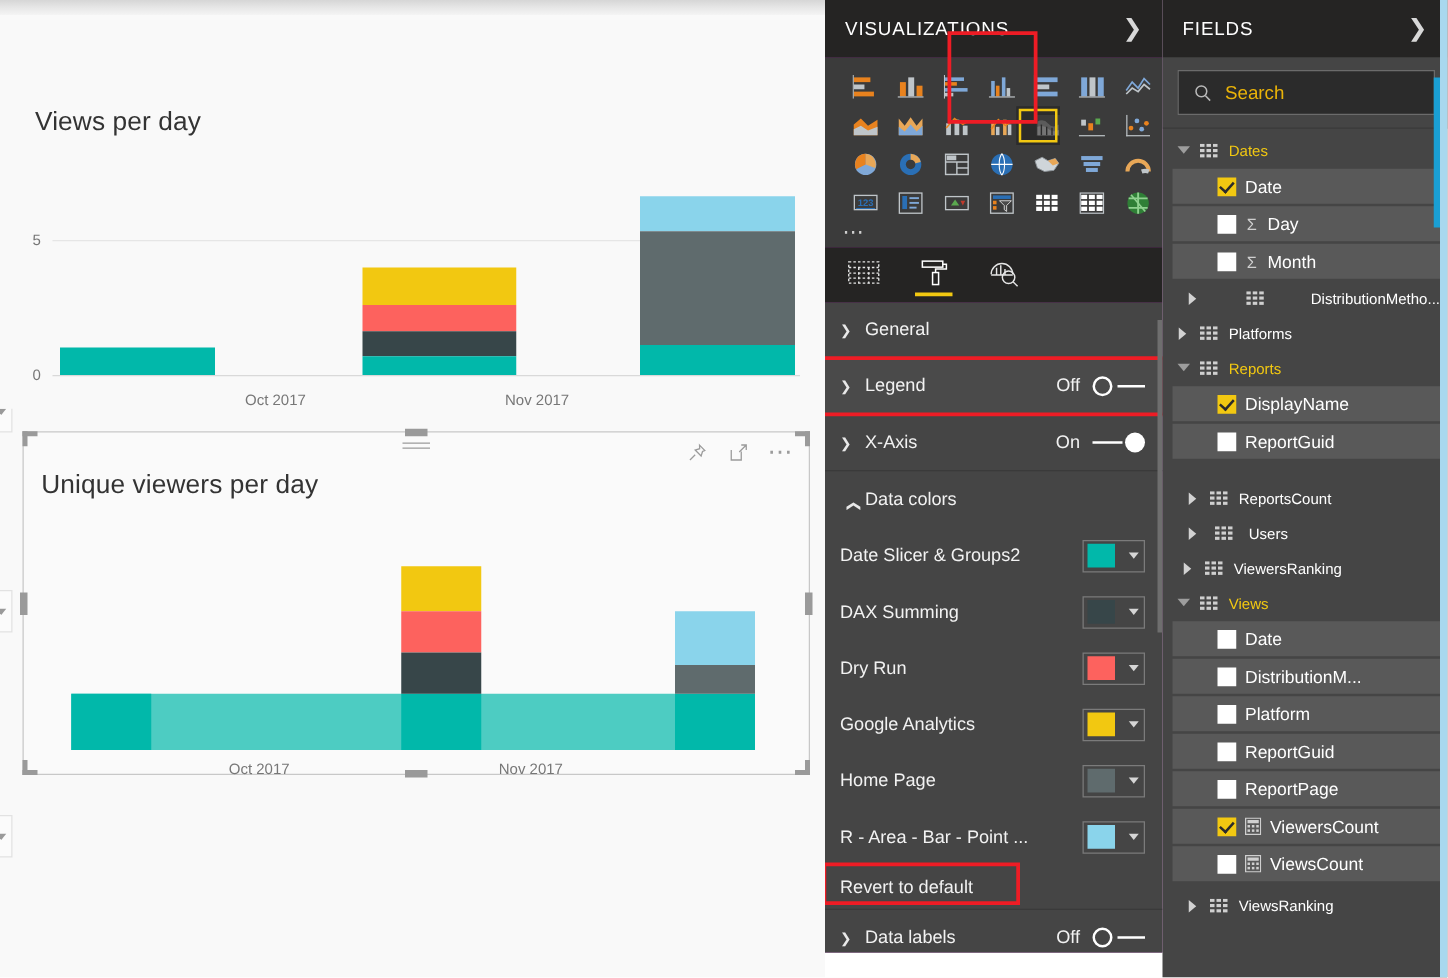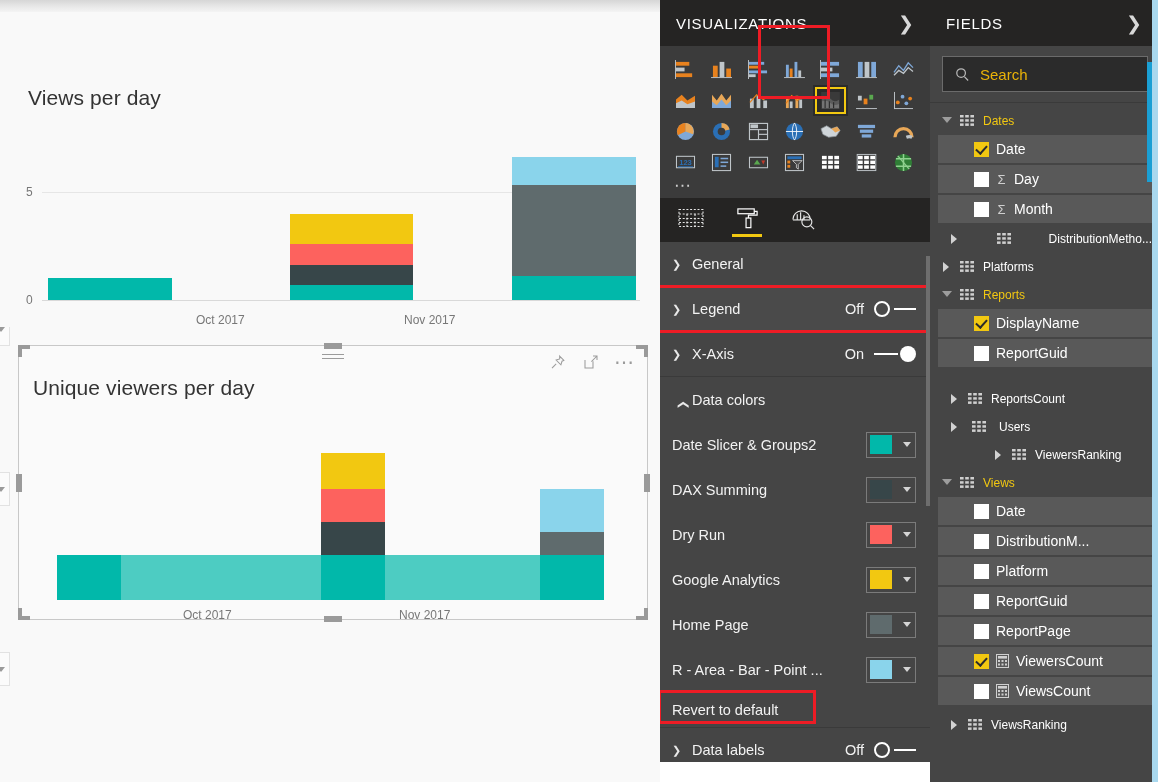--- a/index.html
+++ b/index.html
@@ -99,21 +99,21 @@
   .pane-header {
     height: 46px; background: #252423; display: flex; align-items: center;
     padding: 0 16px; justify-content: space-between;
   }
   .pane-title { font-size: 15px; letter-spacing: .7px; color: #ffffff; }
   .chev { font-size: 19px; color: #d8d8d8; line-height: 1; cursor: pointer; }
 
   .viz-gallery { background: #3b3b3b; padding: 8px 8px 2px 8px; }
   .viz-grid { display: grid; grid-template-columns: repeat(7, 1fr); gap: 0px; }
   .viz-cell {
-    width: 35px; height: 31px; display: flex; align-items: center; justify-content: center;
+    width: 35px; height: 31px; display: flex; align-items: center; justify-content: flex-end;
     cursor: pointer; position: relative; font-weight: bold;
   }
   .viz-cell.selected { outline: 2px solid #f2c811; outline-offset: -4px; background: #2b2b2b; }
   .viz-more { color: #cfcfcf; font-size: 17px; letter-spacing: 2px; padding: 2px 0 4px 6px; line-height: 12px; cursor: pointer; }
 
   
   .anno-red { position: absolute; border: 3px solid #ee1c25; pointer-events: none; }
 
   
   .fmt-tabs {
@@ -851,21 +851,21 @@
                 <rect x="5.2" y="4.2" width="3.6" height="2.5"></rect>
                 <rect x="10.4" y="4.2" width="3.6" height="2.5"></rect>
                 <rect x="0" y="8.4" width="3.6" height="2.5"></rect>
                 <rect x="5.2" y="8.4" width="3.6" height="2.5"></rect>
                 <rect x="10.4" y="8.4" width="3.6" height="2.5"></rect>
               </g>
             </svg>
         </span>
         <span class="tbl-name">Users</span>
       </div>
-      <div class="tree-row table" style="padding-left:16px;margin-left:48px;">
+      <div class="tree-row table" style="padding-left:16px;">
         <span class="tri collapsed"></span>
         <span class="tbl-icon">
           <svg width="15" height="13" viewBox="0 0 15 13">
               <g fill="#cfcfcf">
                 <rect x="0" y="0" width="3.6" height="2.5"></rect>
                 <rect x="5.2" y="0" width="3.6" height="2.5"></rect>
                 <rect x="10.4" y="0" width="3.6" height="2.5"></rect>
                 <rect x="0" y="4.2" width="3.6" height="2.5"></rect>
                 <rect x="5.2" y="4.2" width="3.6" height="2.5"></rect>
                 <rect x="10.4" y="4.2" width="3.6" height="2.5"></rect>

